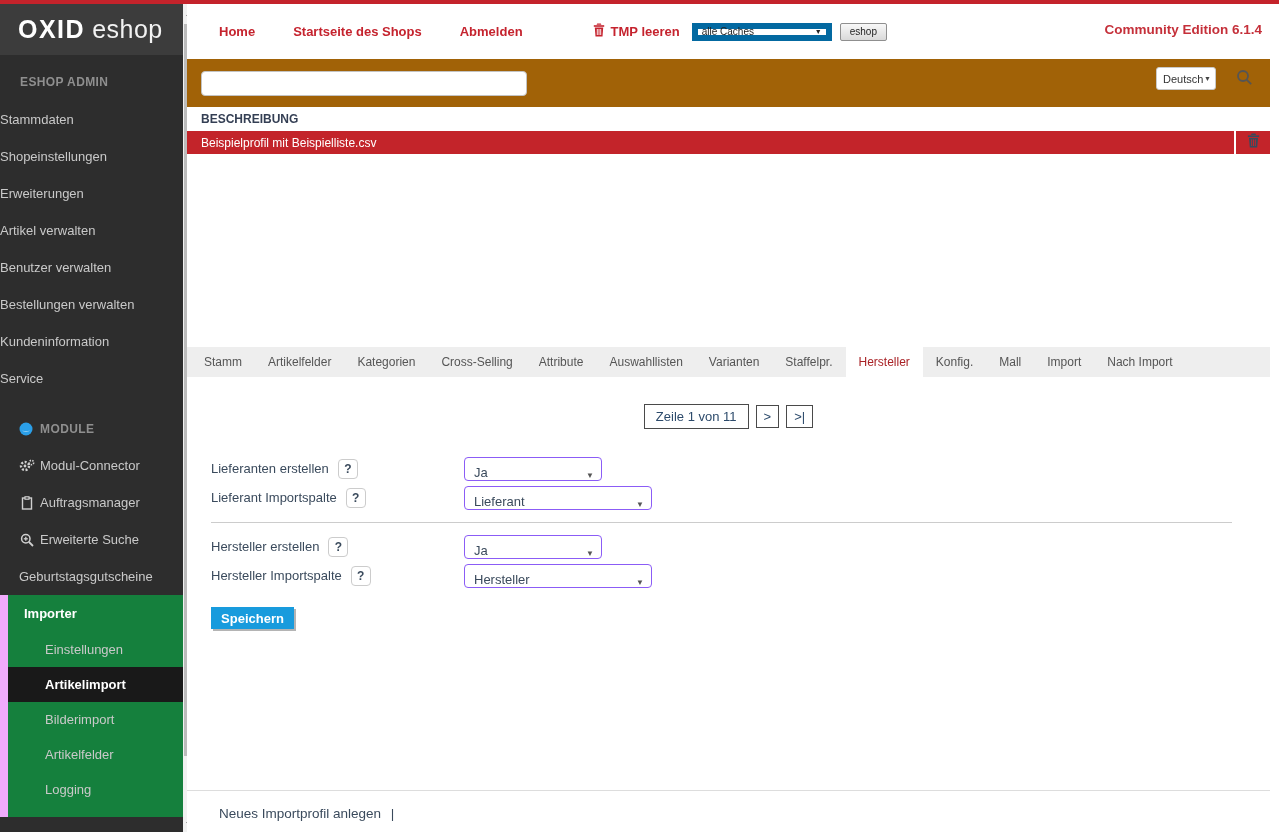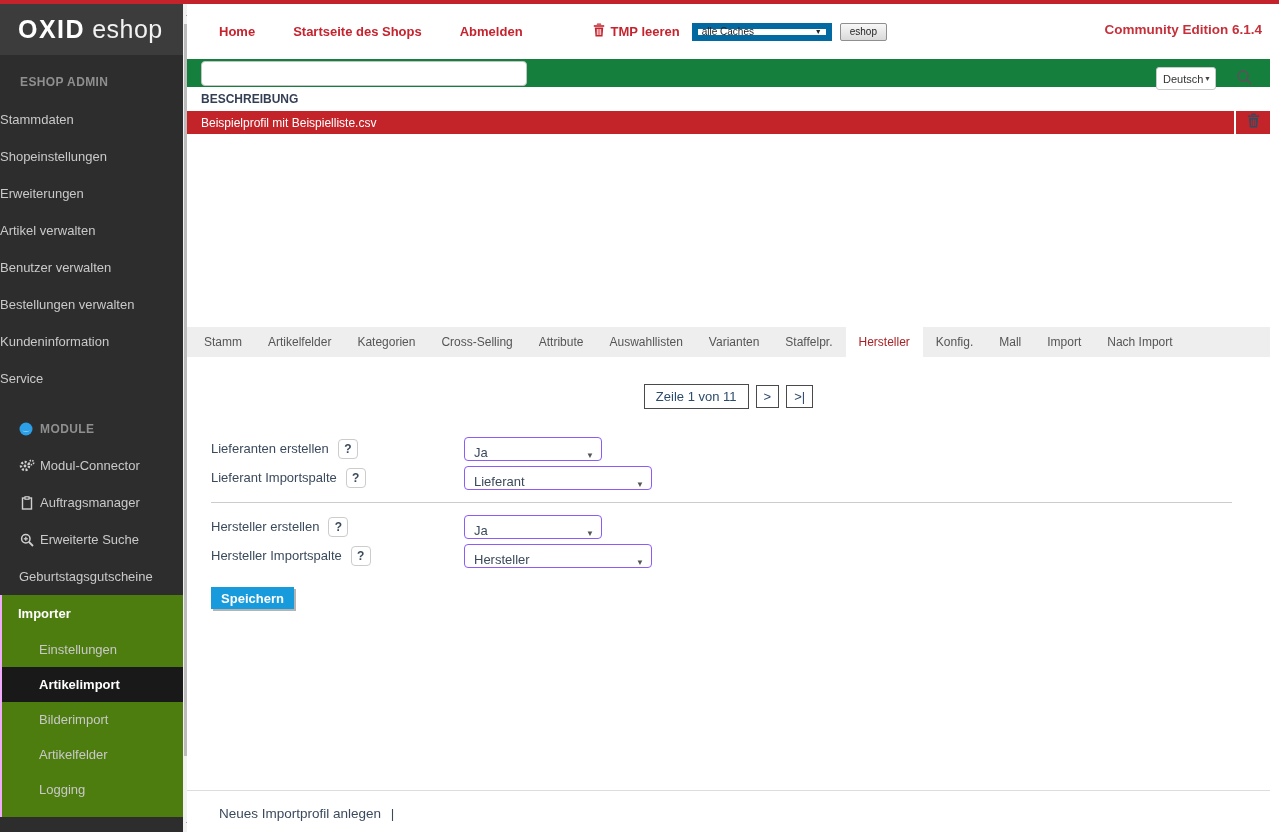--- a/index.html
+++ b/index.html
@@ -16,21 +16,21 @@
   
   .sidebar { position:absolute; left:0; top:4px; width:183px; height:828px; background:#2d2d2d; color:#c9c9c9; }
   .logo { height:51px; background:#3c3c3c; display:flex; align-items:center; padding-left:18px; color:#fff; font-size:25px; }
   .logo-bold { font-weight:800; letter-spacing:1.5px; }
   .logo-light { margin-left:7px; font-weight:normal; color:#f2f2f2; letter-spacing:0.5px; }
   .admin-label { padding:20px 0 0 20px; font-size:12px; font-weight:bold; color:#8f8f8f; letter-spacing:0.4px; }
   .nav { margin-top:12px; }
   .nav-item { height:37px; line-height:37px; font-size:13px; cursor:pointer; }
   .module-header { margin-top:13px; height:37px; display:flex; align-items:center; padding-left:18px; gap:6px; font-size:12px; font-weight:bold; color:#8f8f8f; letter-spacing:0.4px; }
   .module-item { height:37px; display:flex; align-items:center; padding-left:19px; gap:5px; font-size:13px; cursor:pointer; }
-  .importer-block { border-left:2px solid #f0abfc; background:#4d7c0f; padding-bottom:10px; }
+  .importer-block { border-left:8px solid #f0abfc; background:#15803d; padding-bottom:10px; }
   .importer-label { height:37px; line-height:37px; padding-left:16px; font-size:13px; font-weight:bold; color:#fff; cursor:pointer; }
   .sub-item { height:35px; line-height:35px; padding-left:37px; font-size:13px; cursor:pointer; }
   .sub-item.active { background:#191919; color:#fff; font-weight:bold; }
   .sicon { display:inline-flex; width:16px; justify-content:center; flex:0 0 16px; }
 
   
   .vscrollbar { position:absolute; left:183px; top:4px; width:13px; height:828px; background:#f1f1f1; }
   .scroll-thumb { position:absolute; left:1px; top:20px; width:11px; height:732px; background:#bcbcbc; }
   .scroll-up { position:absolute; top:7px; left:3px; width:0; height:0; border-left:4px solid transparent; border-right:4px solid transparent; border-bottom:5px solid #6e6e6e; }
   .scroll-down { position:absolute; bottom:5px; left:3px; width:0; height:0; border-left:4px solid transparent; border-right:4px solid transparent; border-top:5px solid #6e6e6e; }
@@ -39,21 +39,21 @@
   .main { position:absolute; left:187px; top:4px; width:1083px; height:828px; background:#fff; }
 
   .header { height:55px; background:#fff; position:relative; display:flex; align-items:center; padding-left:32px; }
   .hdr-link { color:#c5232e; font-weight:bold; font-size:13px; text-decoration:none; margin-right:38px; cursor:pointer; }
   .tmp-group { display:flex; align-items:center; gap:6px; margin-left:32px; color:#c5232e; font-weight:bold; font-size:13px; cursor:pointer; }
   .cache-select { margin-left:12px; width:140px; height:18px; border:6px solid #0369a1; background:#fff; display:flex; align-items:center; padding:0 16px 0 4px; font-size:10px; color:#222; position:relative; cursor:pointer; }
   .cache-select .arr { position:absolute; right:4px; font-size:7px; color:#222; }
   .clear-btn { margin-left:8px; height:18px; padding:0 9px; font-size:10px; color:#222; background:linear-gradient(#f8f8f8,#d9d9d9); border:1px solid #8f8f8f; border-radius:2px; cursor:pointer; font-family:"Liberation Sans",sans-serif; }
   .edition { position:absolute; right:8px; top:18px; color:#c5303a; font-weight:bold; font-size:13.5px; }
 
-  .searchrow { height:28px; background:#15803d; display:flex; align-items:center; position:relative; }
+  .searchrow { height:48px; background:#a16207; display:flex; align-items:center; position:relative; }
   .search-input { margin-left:14px; width:326px; height:25px; border:1px solid #c3c3c3; border-radius:4px; background:#fff; padding:0 8px; font-size:13px; font-family:"Liberation Sans",sans-serif; }
   .lang-select { position:absolute; right:54px; top:8px; width:60px; height:23px; background:#fff; border:1px solid #c9c9c9; border-radius:3px; display:flex; align-items:center; padding:0 14px 0 6px; font-size:11px; color:#333; cursor:pointer; }
   .lang-select .arr { position:absolute; right:4px; font-size:7px; color:#444; }
   .search-icon { position:absolute; right:17px; top:10px; cursor:pointer; }
 
   .list-head { height:24px; background:#fff; display:flex; align-items:center; padding-left:14px; font-size:12px; font-weight:bold; color:#343f54; }
   .list-row { height:23px; display:flex; background:#fff; cursor:pointer; }
   .row-main { flex:1; background:#c3242a; color:#fff; font-size:12px; display:flex; align-items:center; padding-left:14px;text-align:center; }
   .row-trash { width:34px; margin-left:2px; background:#c3242a; display:flex; align-items:center; justify-content:center; cursor:pointer; }
   .white-gap { height:193px; background:#fff; }

